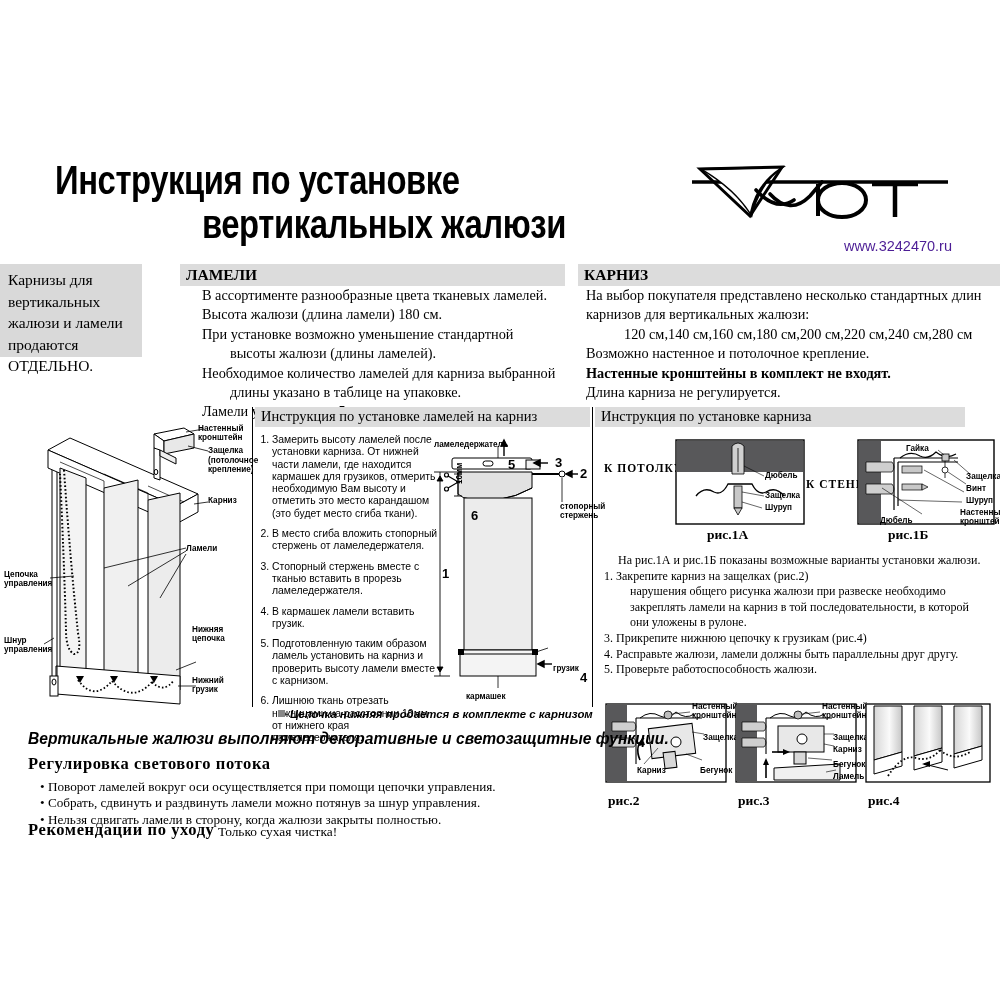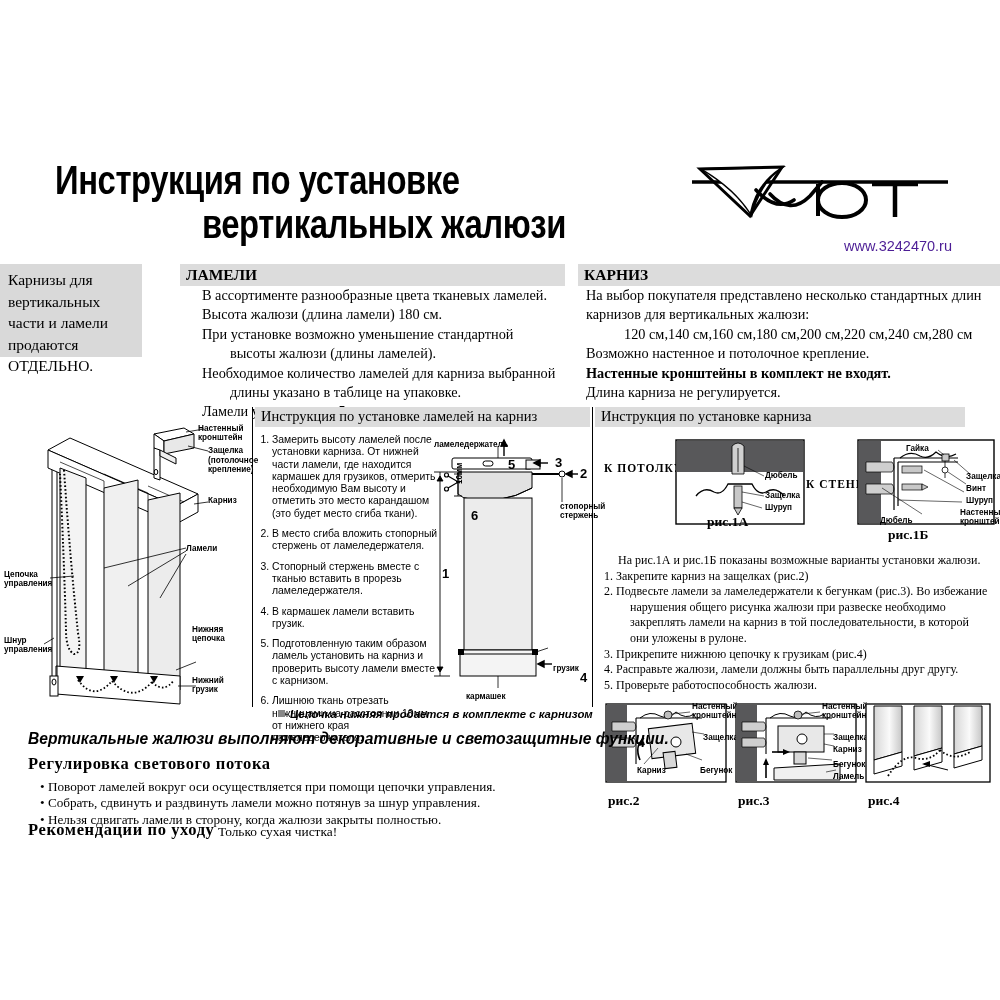--- a/index.html
+++ b/index.html
@@ -109,21 +109,21 @@
       <line x1="128" y1="40" x2="130" y2="40" stroke="#000" stroke-width="4"></line>
       <line x1="182" y1="24" x2="228" y2="24" stroke="#000" stroke-width="4.5"></line>
       <line x1="205" y1="24" x2="205" y2="57" stroke="#000" stroke-width="4.5"></line>
     </svg>
   </div>
   <div class="site">www.3242470.ru</div>
 
   <div class="greybox">
     <p>Карнизы для</p>
     <p>вертикальных</p>
-    <p>части и ламели</p>
+    <p>жалюзи и ламели</p>
     <p>продаются</p>
     <p>ОТДЕЛЬНО.</p>
   </div>
 
   <div class="lam-col">
     <div class="colhead">ЛАМЕЛИ</div>
     <div class="bodytxt">
       <div>В ассортименте разнообразные цвета тканевых ламелей.</div>
       <div>Высота жалюзи (длина ламели) 180 см.</div>
       <div>При установке возможно уменьшение стандартной</div>
@@ -339,21 +339,21 @@
     </g>
     <g stroke="#000" stroke-width=".6" fill="none">
       <line x1="68" y1="26" x2="88" y2="36"></line>
       <line x1="66" y1="52" x2="88" y2="56"></line>
       <line x1="66" y1="62" x2="86" y2="68"></line>
     </g>
   </svg>
   <div class="dlab" style="left:765px;top:471px;">Дюбель</div>
   <div class="dlab" style="left:765px;top:491px;">Защелка</div>
   <div class="dlab" style="left:765px;top:503px;">Шуруп</div>
-  <div class="cap" style="left:707px;top:514px;">рис.1А</div>
+  <div class="cap" style="left:707px;top:527px;">рис.1А</div>
 
   <div class="hdlab" style="left:806px;top:478px;">К СТЕНЕ</div>
   <svg style="position:absolute;left:858px;top:440px;" width="136" height="84" viewBox="0 0 136 84">
     <rect x="0" y="0" width="136" height="84" fill="#fff" stroke="#000" stroke-width="1.4"></rect>
     <rect x="1" y="1" width="22" height="82" fill="#58585a"></rect>
 
     <g stroke="#000" stroke-width=".7" fill="#cfcfcf">
       <path d="M8 22 h26 q4 5 0 10 h-26 z"></path>
       <path d="M8 44 h26 q4 5 0 10 h-26 z"></path>
     </g>
@@ -389,21 +389,20 @@
   <div class="dlab" style="left:966px;top:484px;">Винт</div>
   <div class="dlab" style="left:966px;top:496px;">Шуруп</div>
   <div class="dlab" style="left:960px;top:508px;white-space:pre;">Настенный
 кронштейн</div>
   <div class="dlab" style="left:880px;top:516px;">Дюбель</div>
   <div class="cap" style="left:888px;top:527px;">рис.1Б</div>
 
   <div class="rsteps">
     <div class="lead">На  рис.1А и  рис.1Б показаны  возможные варианты установки жалюзи.</div>
     <div class="it">1. Закрепите карниз на защелках (рис.2)</div>
-    <div class="it">2. Подвесьте ламели за ламеледержатели к бегункам (рис.3).  Во избежание</div>
     <div class="sub">нарушения общего  рисунка  жалюзи  при  развеске необходимо</div>
     <div class="sub">закреплять  ламели  на  карниз  в той последовательности,  в которой</div>
     <div class="sub">они уложены в рулоне.</div>
     <div class="it">3. Прикрепите нижнюю цепочку к грузикам (рис.4)</div>
     <div class="it">4. Расправьте жалюзи,  ламели должны быть параллельны друг другу.</div>
     <div class="it">5. Проверьте  работоспособность  жалюзи.</div>
   </div>
 
   <svg style="position:absolute;left:606px;top:704px;" width="120" height="78" viewBox="0 0 120 78">
     <rect x="0" y="0" width="120" height="78" fill="#fff" stroke="#000" stroke-width="1.3"></rect>

